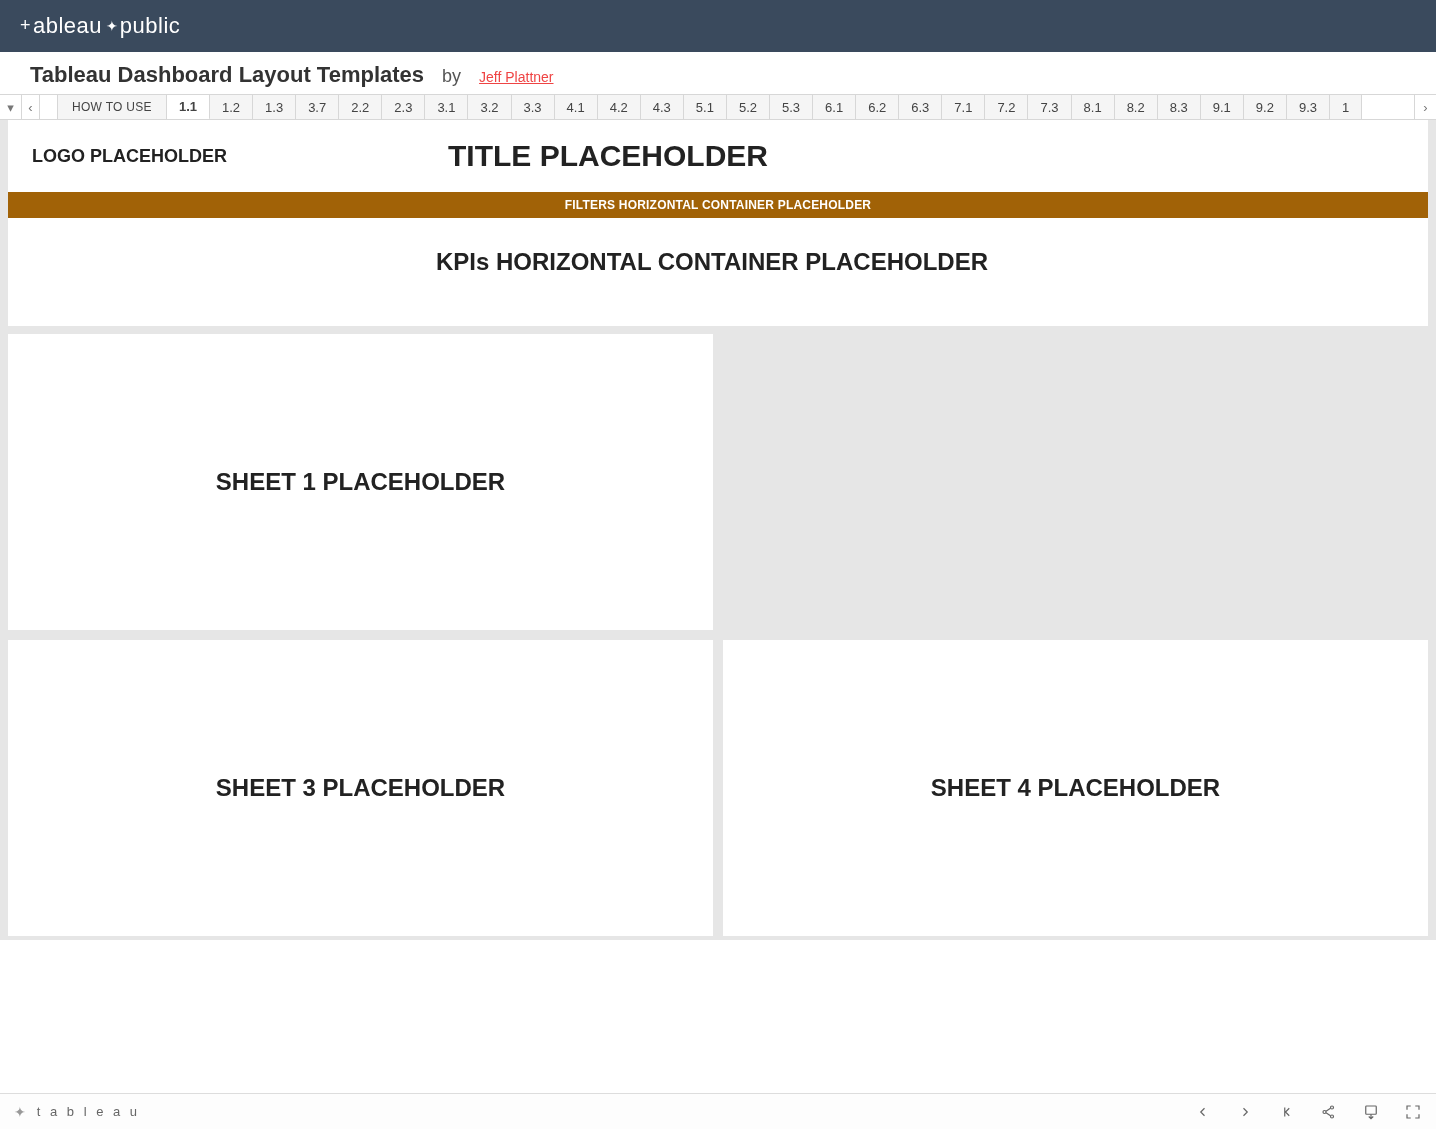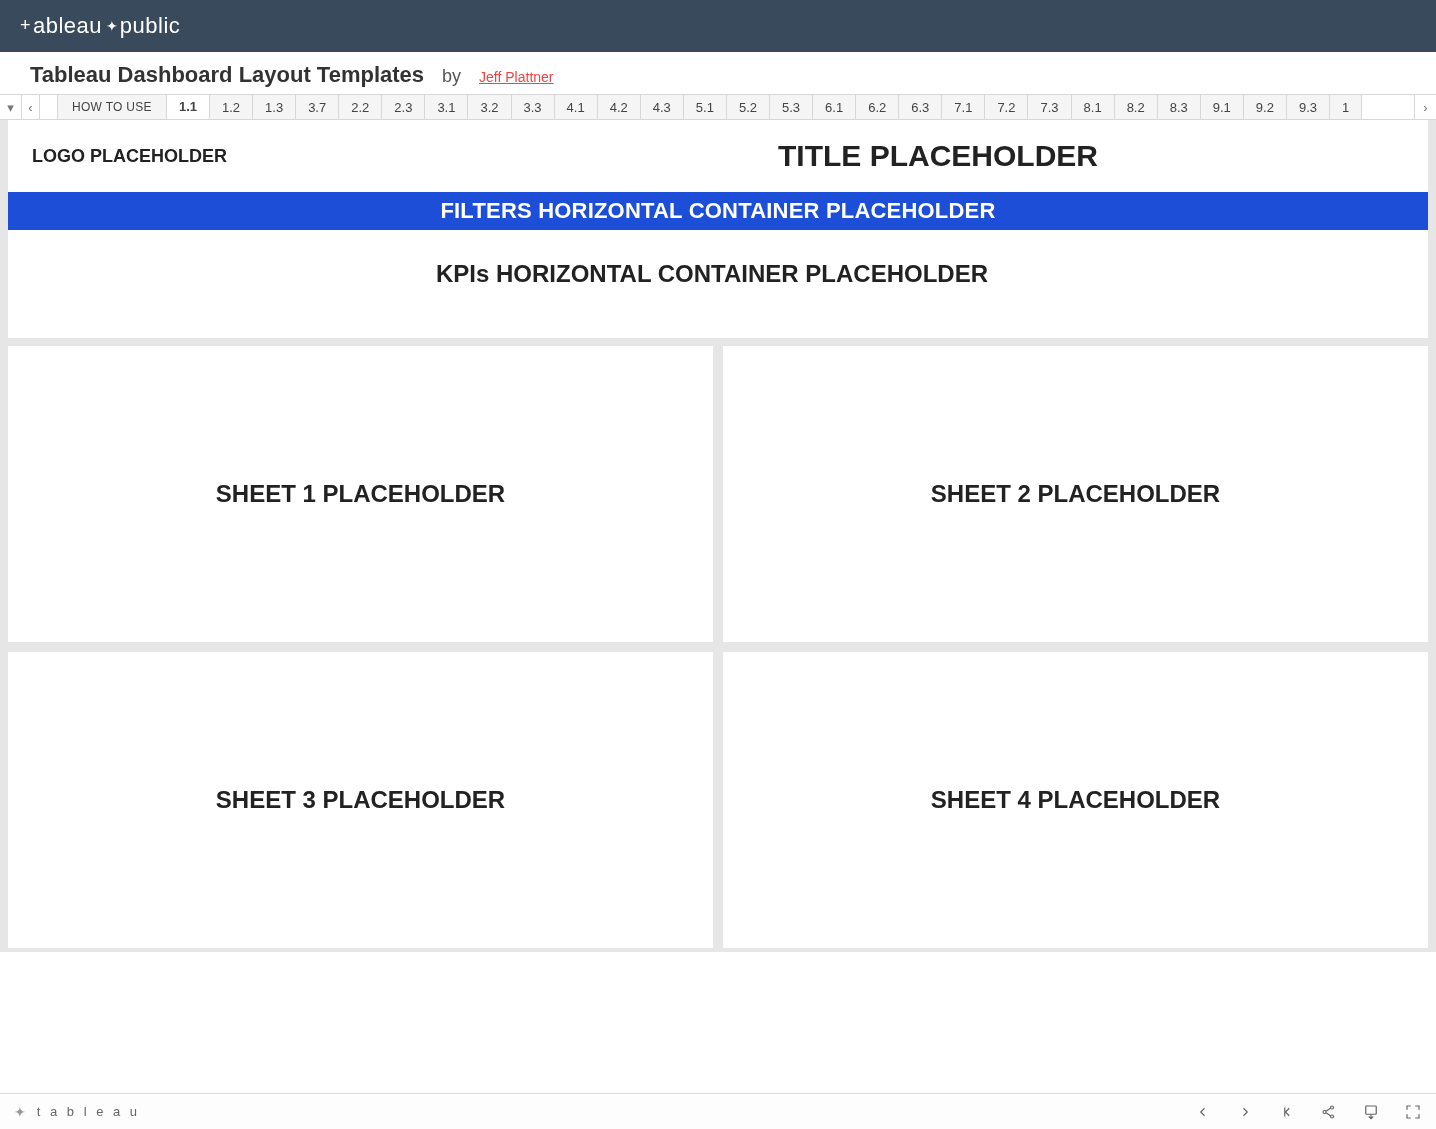--- a/index.html
+++ b/index.html
@@ -120,27 +120,27 @@
     font-size: 18px;
     color: #222;
     padding-left: 24px;
     width: 440px;
   }
   .title-ph {
     font-weight: 700;
     font-size: 30px;
     color: #222;
     flex: 1;
-    text-align: center;
+    text-align: left;
   }
   .filters-bar {
-    background: #1d4ed8;
+    background: #a16207;
     color: #fff;
     font-weight: 700;
-    font-size: 22px;
+    font-size: 12px;
     text-align: center;
     padding: 6px 0;
     margin: 0 8px;
     letter-spacing: 0.2px;
   }
   .kpi-bar {
     background: #fff;
     margin: 0 8px 8px 8px;
     text-align: center;
     font-weight: 700;
@@ -245,21 +245,20 @@
 
 <div class="dash">
   <div class="row-header">
     <div class="logo-ph">LOGO PLACEHOLDER</div>
     <div class="title-ph">TITLE PLACEHOLDER</div>
   </div>
   <div class="filters-bar">FILTERS HORIZONTAL CONTAINER PLACEHOLDER</div>
   <div class="kpi-bar">KPIs HORIZONTAL CONTAINER PLACEHOLDER</div>
   <div class="grid2">
     <div class="sheet">SHEET 1 PLACEHOLDER</div>
-    <div class="sheet">SHEET 2 PLACEHOLDER</div>
   </div>
   <div class="grid2" style="padding-top:6px;">
     <div class="sheet">SHEET 3 PLACEHOLDER</div>
     <div class="sheet">SHEET 4 PLACEHOLDER</div>
   </div>
 </div>
 
 <div class="footer">
   <div class="footer-left">
     <span class="tableau-mark">✦</span>

